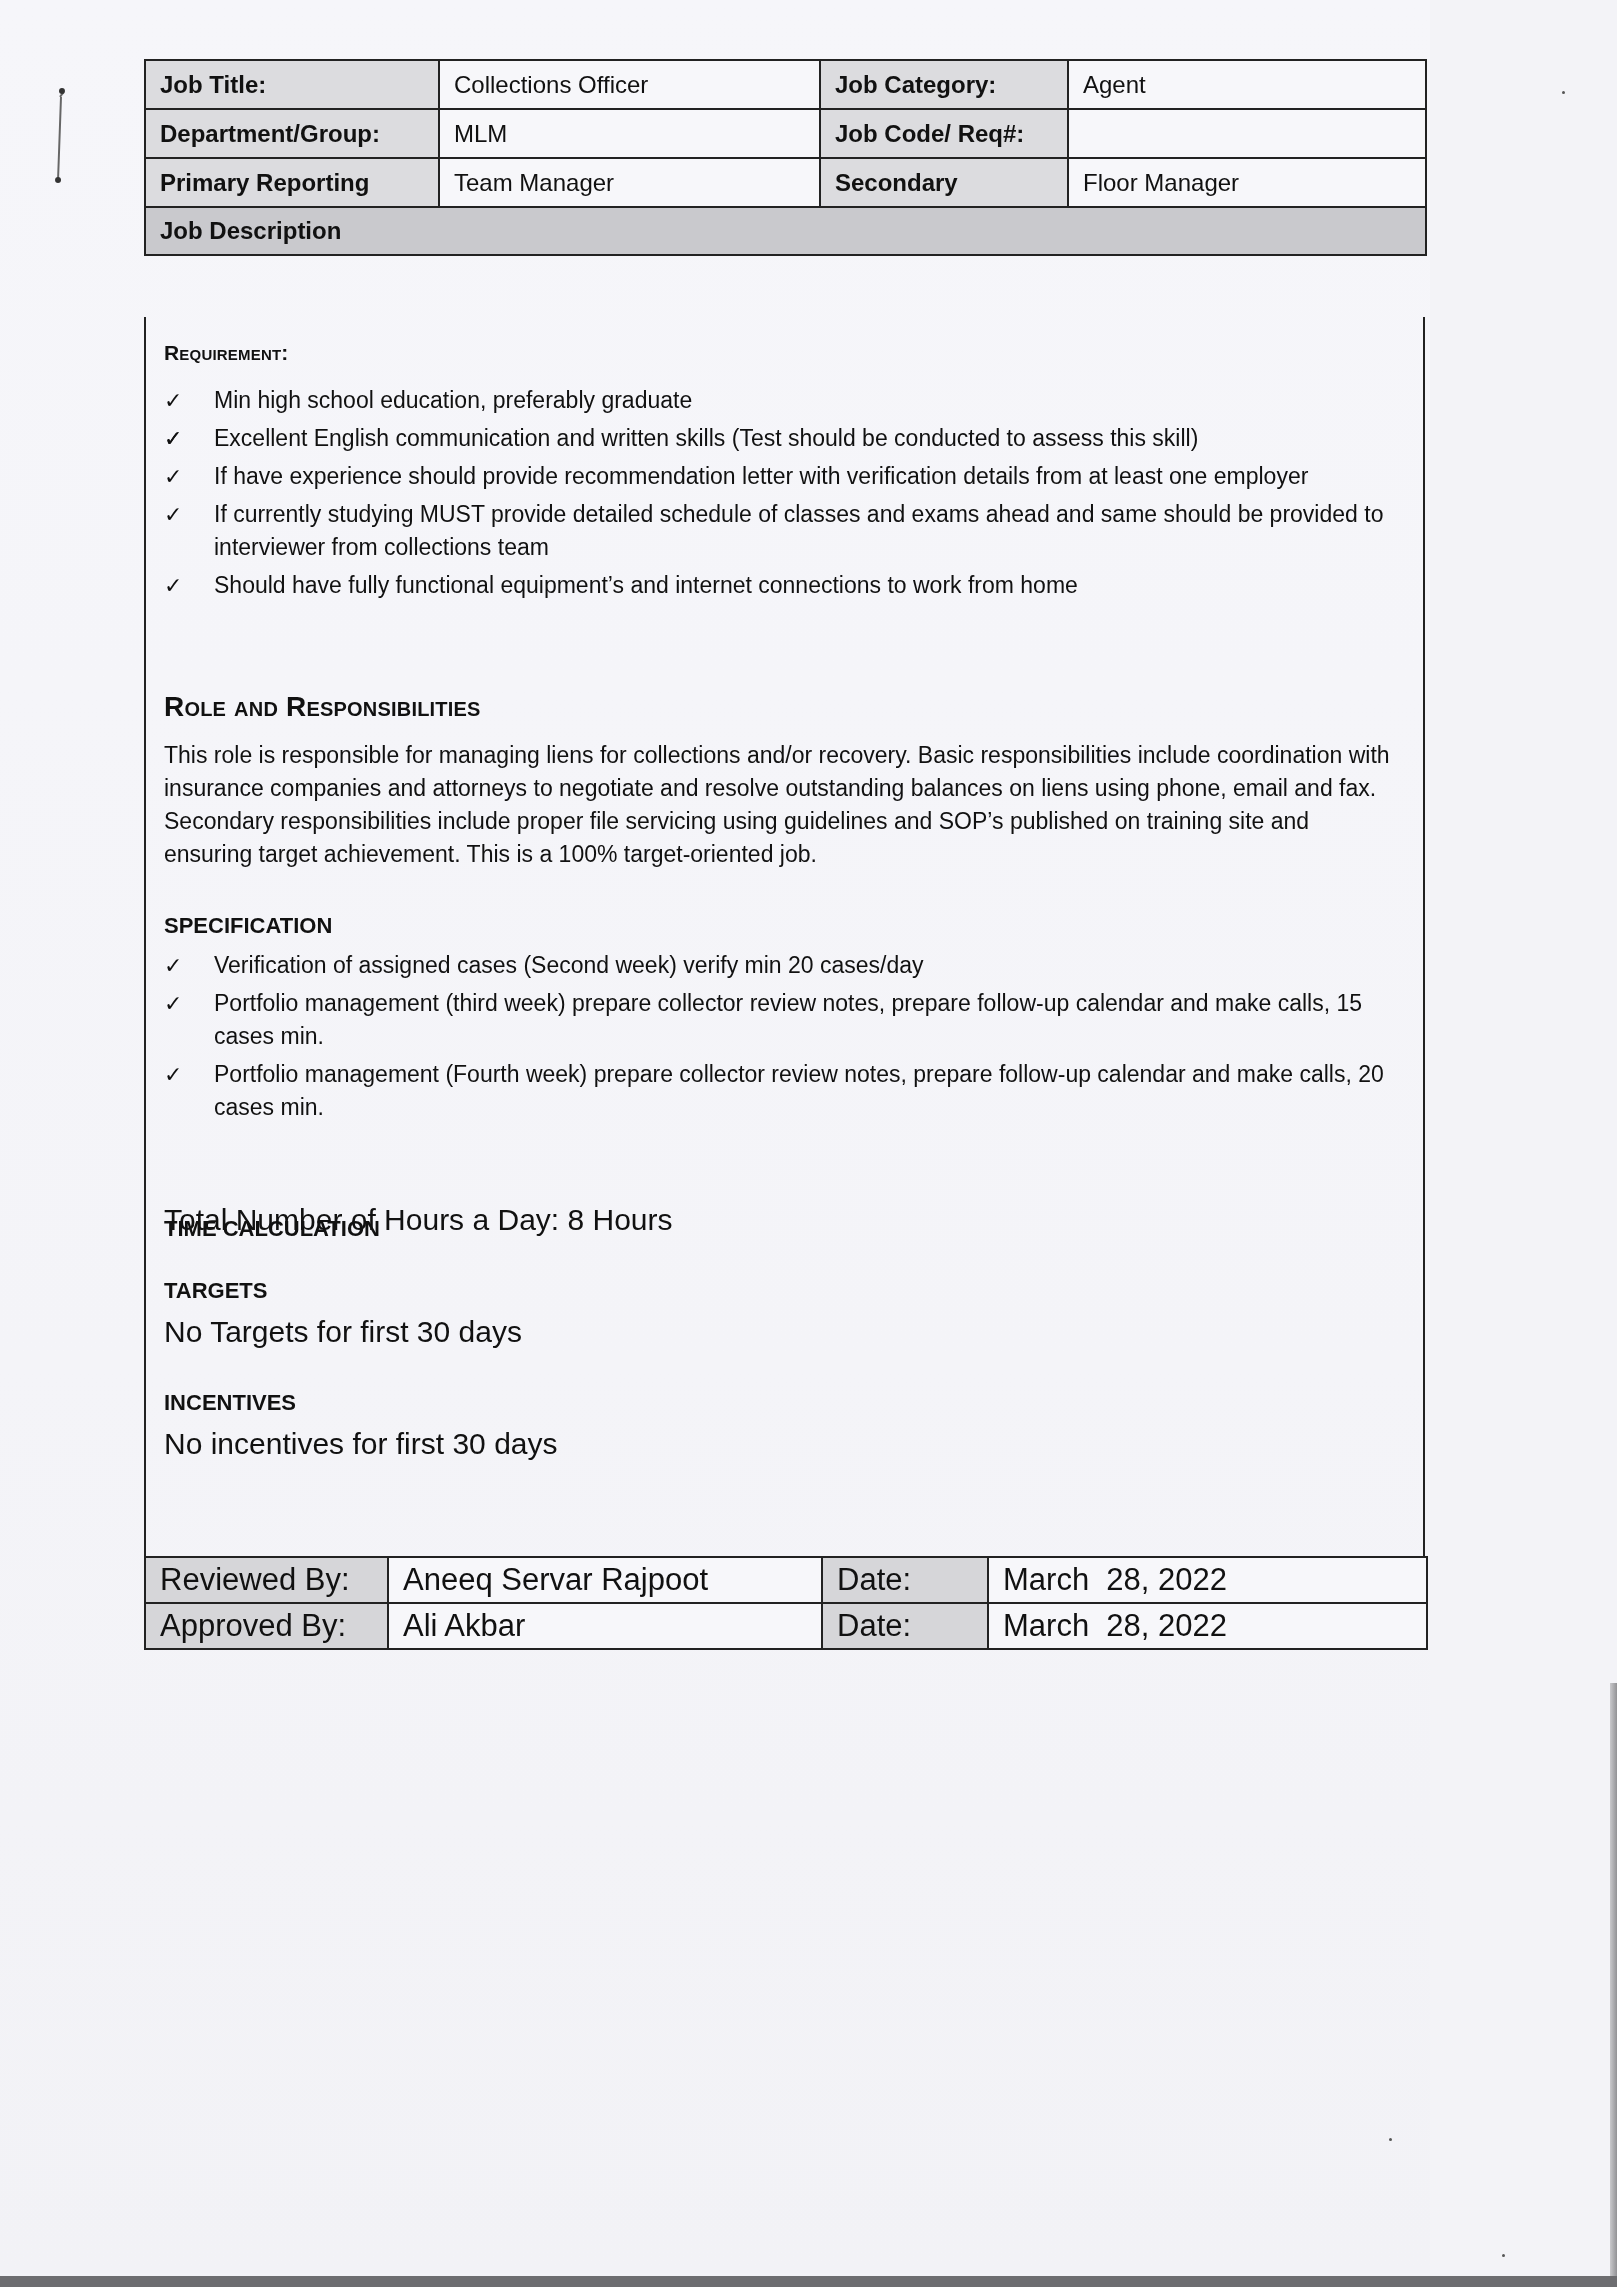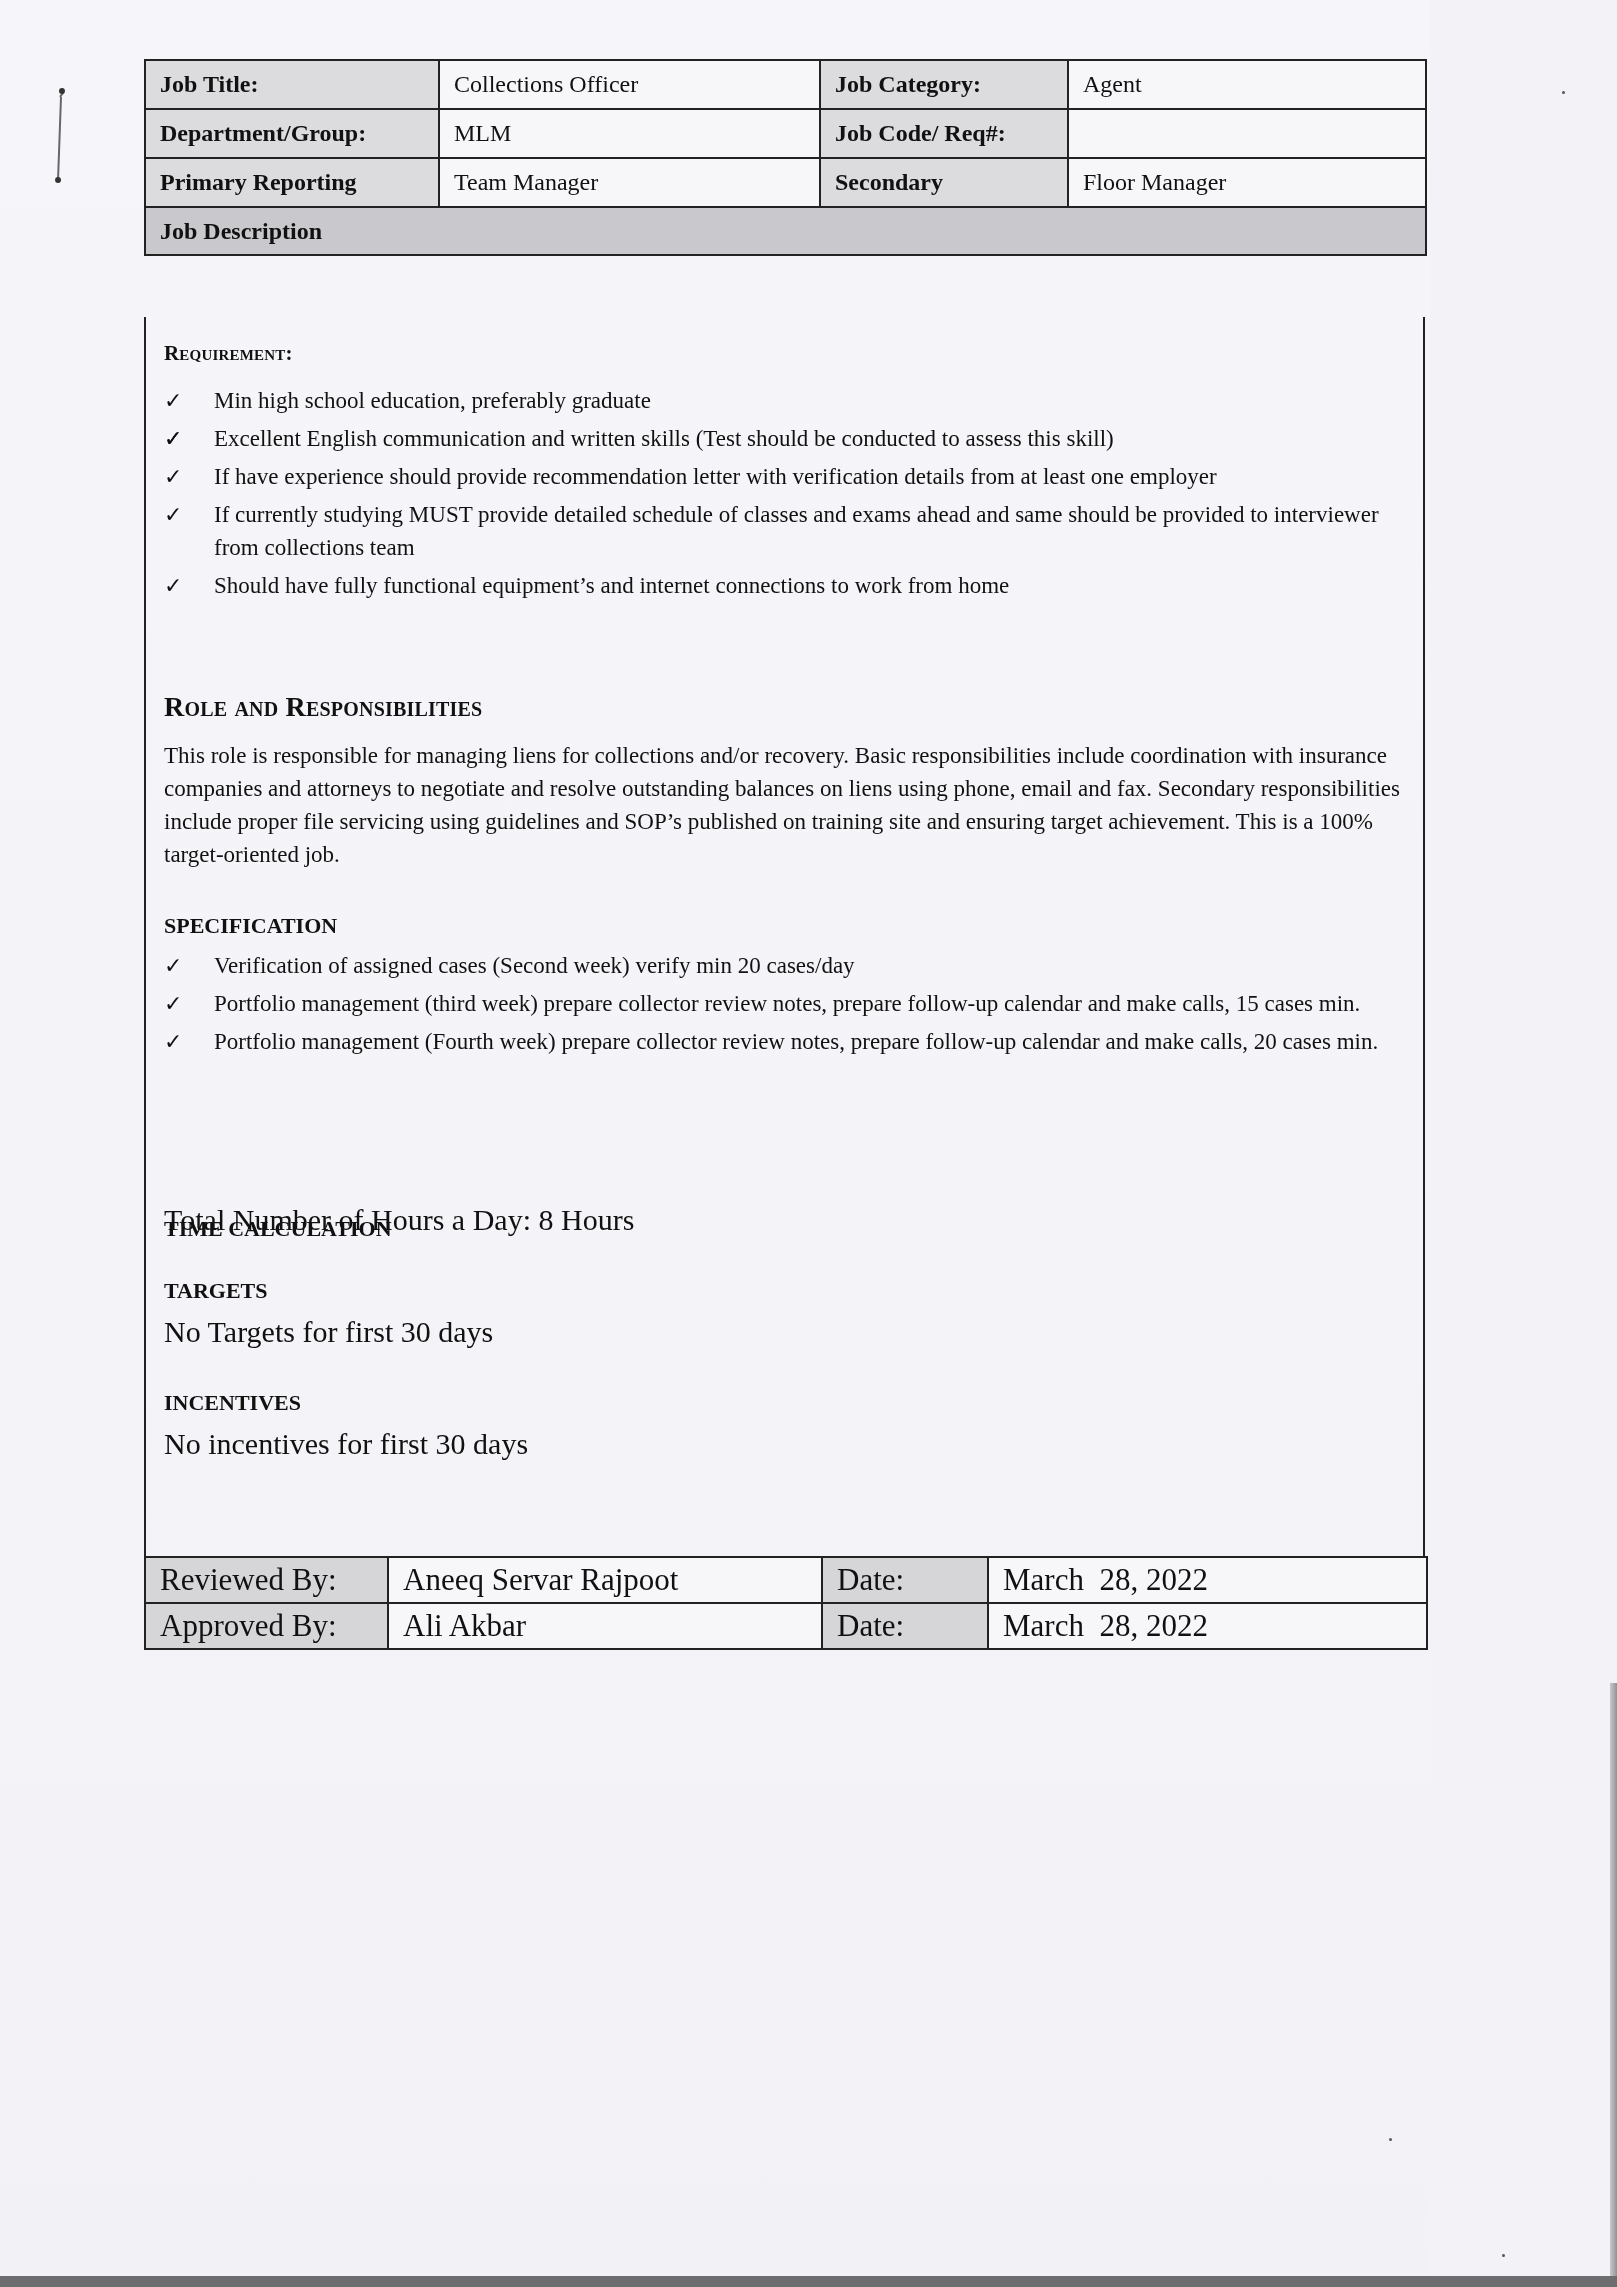--- a/index.html
+++ b/index.html
@@ -5,21 +5,20 @@
   html, body { margin: 0; padding: 0; }
   body {
     width: 1618px; height: 2288px; position: relative; overflow: hidden;
     background: #f3f3f7;
     font-family: "Liberation Sans", "DejaVu Sans", sans-serif;
     color: #111;
   }
   .page {
     position: absolute; left: 0; top: 0; width: 1430px; height: 2273px;
     background: linear-gradient(180deg, #f6f6fa 0%, #f4f4f8 60%, #f2f2f6 100%);
-    font-family: Liberation Serif, serif;
   }
   .scan-edge-bottom {
     position: absolute; left: 0; top: 2276px; width: 1618px; height: 12px;
     background: #6d6d70;
   }
   .scan-edge-right {
     position: absolute; left: 1610px; top: 1683px; width: 8px; height: 605px;
     background: linear-gradient(90deg, #c9c9cc, #8a8a8d);
   }
   .staple {

